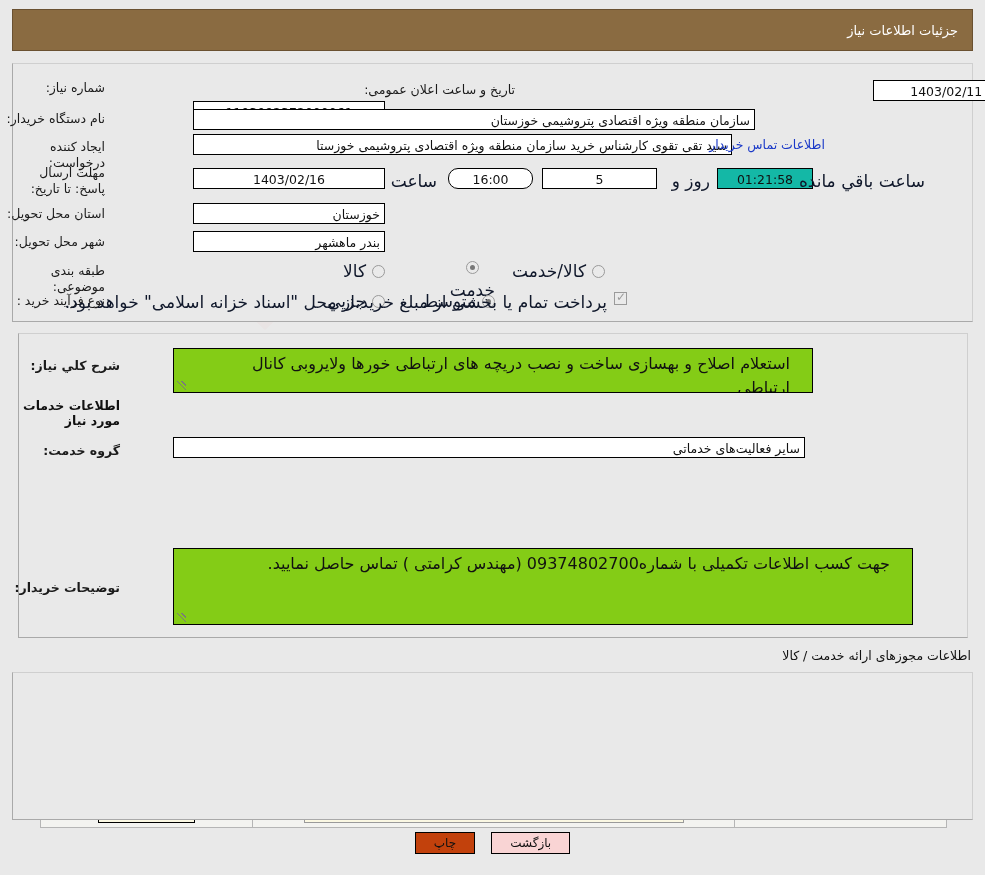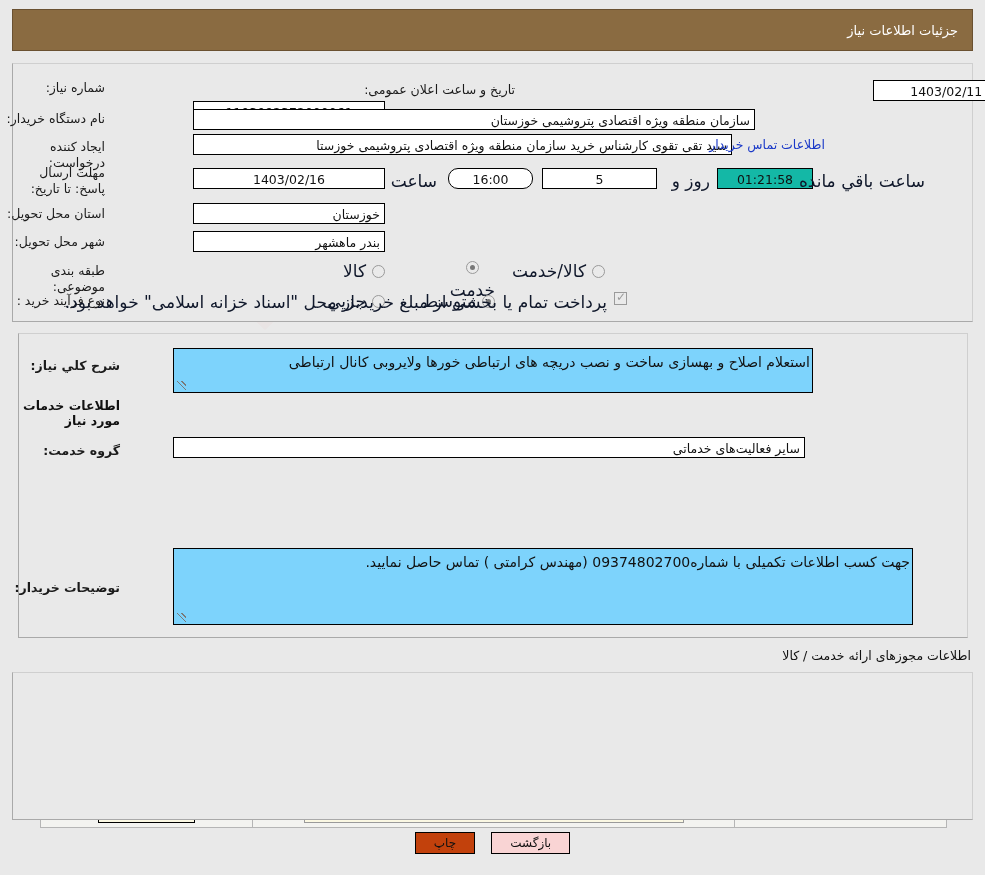--- a/index.html
+++ b/index.html
@@ -146,25 +146,25 @@
   .chk.on::after {
     content: "✓";
     position: absolute;
     left: 1px; top: -3px;
     font-size: 12px;
     color: #9a9a9a;
   }
 
   
   .ta {
-    background: #7dd3fc;
+    background: #84cc16;
     border: 1px solid #000;
-    font-size: 14px;
-    color: #111;
-    padding: 3px 2px;
+    font-size: 16px;
+    color: #111;
+    padding: 3px 22px;
     text-align: right;
     position: relative;
     overflow: hidden;
     line-height: 1.5;
   }
   .ta::after {
     content: "";
     position: absolute;
     left: 3px; bottom: 2px;
     width: 9px; height: 9px;

